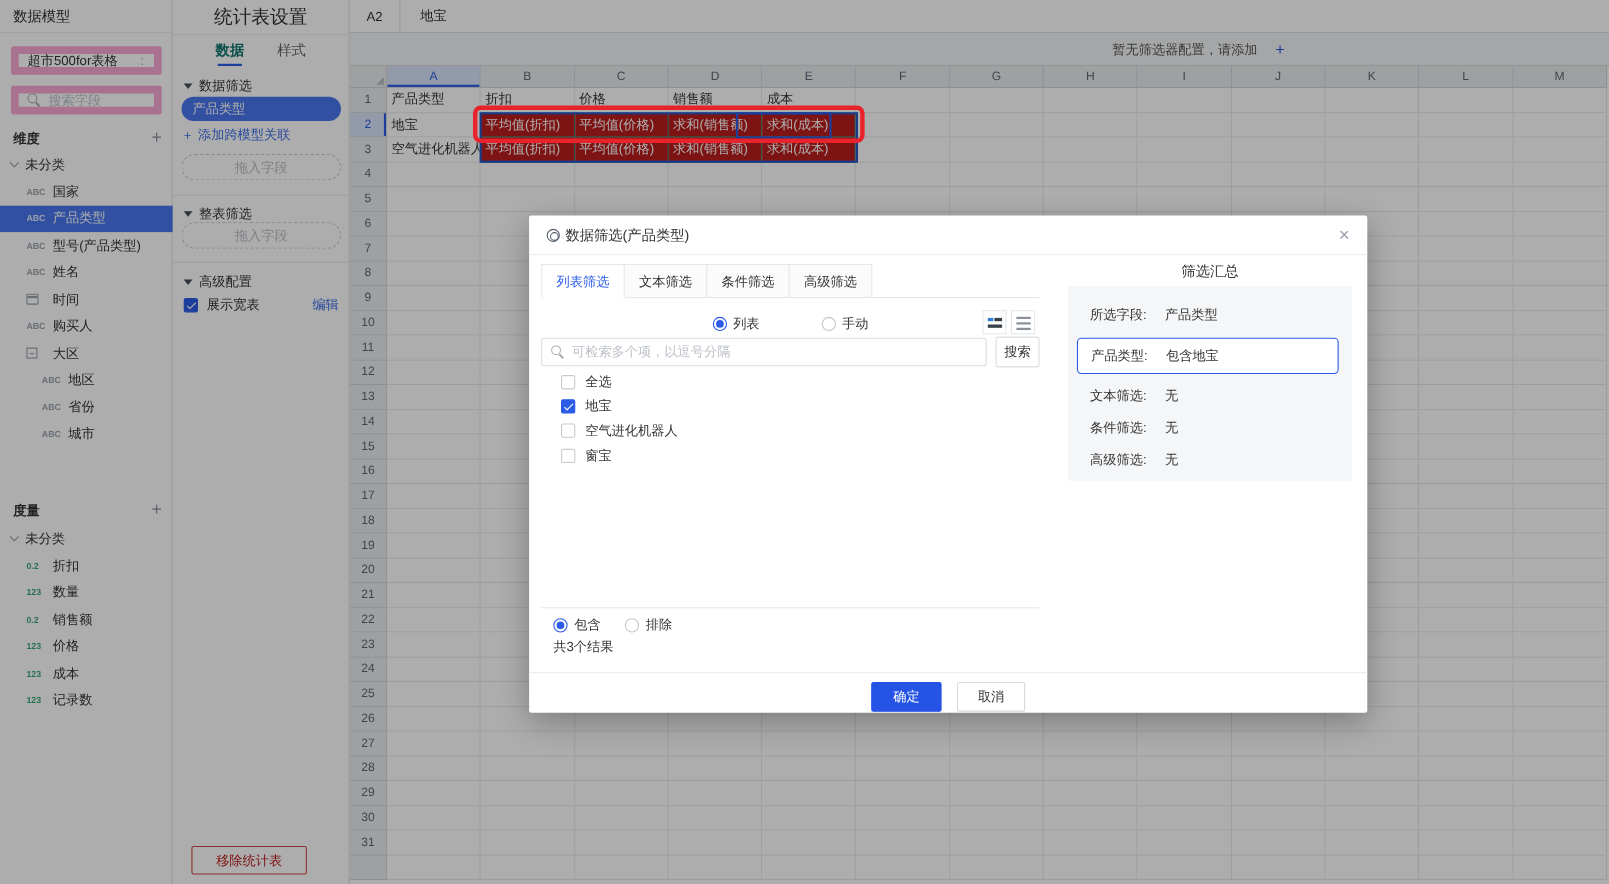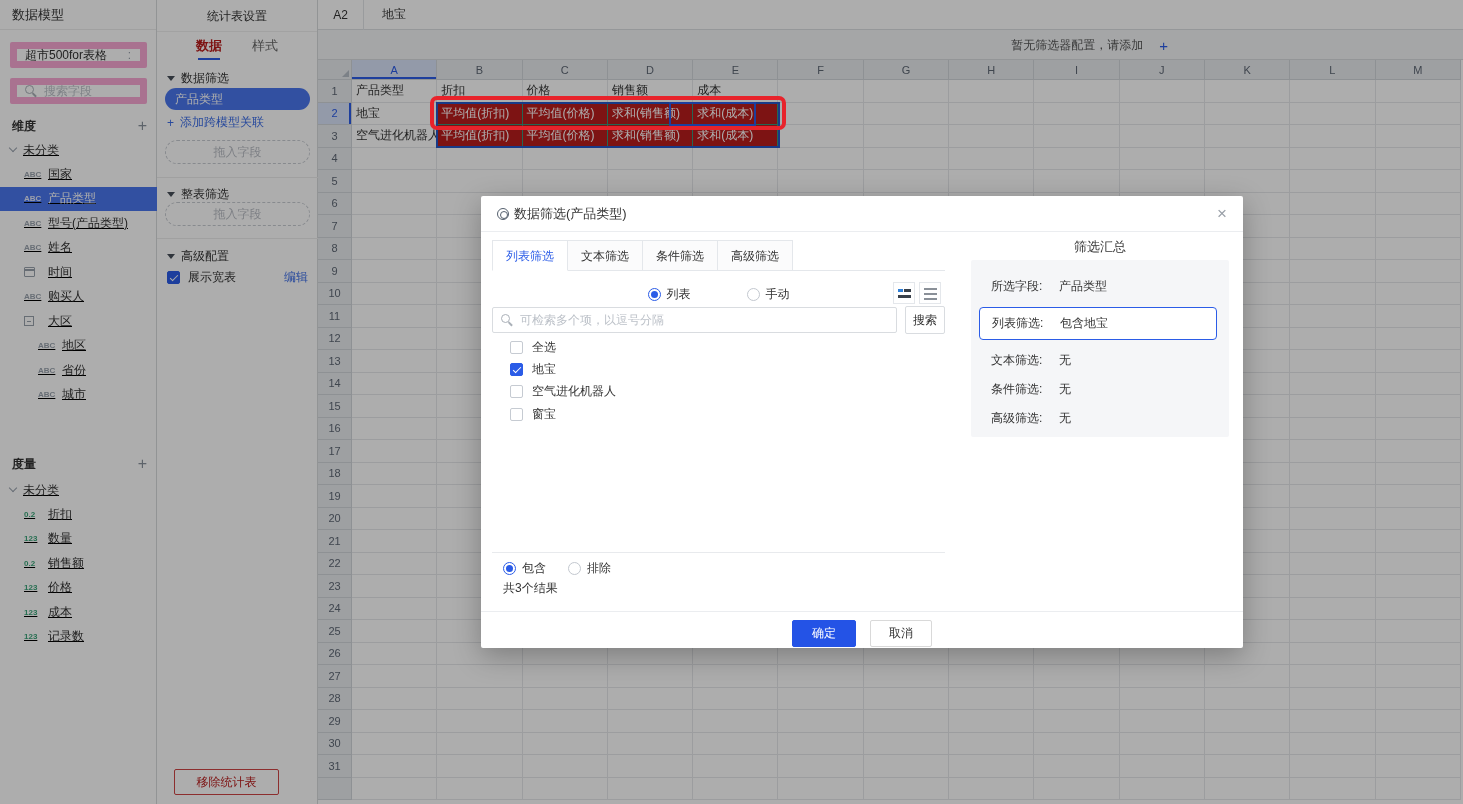--- a/index.html
+++ b/index.html
@@ -15,41 +15,41 @@
   .lp-search{top:78px;}
   .dots{position:absolute;right:8px;color:#98a0aa;font-size:12px;letter-spacing:1px;}
   .mag{position:relative;width:13px;height:13px;margin-right:6px;flex:0 0 auto;}
   .mag::before{content:"";position:absolute;width:7px;height:7px;border:1.5px solid #aab0b8;border-radius:50%;left:0;top:0;}
   .mag::after{content:"";position:absolute;width:5px;height:1.5px;background:#aab0b8;transform:rotate(45deg);left:7px;top:9px;}
   .lp-search input, .dlg-search input{border:0;outline:none;width:100%;font-size:12px;color:#333;background:transparent;font-family:inherit;}
   .lp-search input::placeholder, .dlg-search input::placeholder{color:#bcc1c8;}
   .lp-section{position:absolute;left:0;width:157px;height:24px;display:flex;align-items:center;padding:0 10px 0 12px;font-size:12px;color:#333;font-weight:bold;}
   .lp-section .plusbtn{margin-left:auto;font-size:16px;font-weight:normal;color:#8a929c;}
   .sec-dim{top:114px;} .sec-mea{top:452px;}
-  .tree{position:absolute;left:0;width:168px;text-decoration:underline;}
+  .tree{position:absolute;left:0;width:168px;}
   .tree-dim{top:138px;} .tree-mea{top:478px;}
   .tree-group{height:24px;display:flex;align-items:center;padding-left:10px;gap:7px;font-size:12px;color:#333;}
   .chev{width:6px;height:6px;border-right:1.5px solid #98a1ad;border-bottom:1.5px solid #98a1ad;transform:rotate(45deg);margin-top:-4px;}
   .tree-item{height:24.5px;display:flex;align-items:center;padding-left:24px;gap:6px;font-size:12px;color:#333;cursor:default;}
   .tree-item.ind{padding-left:38px;}
   .tree-item.sel{background:#4a76ee;color:#fff;}
   .ticon{font-size:8px;font-weight:bold;color:#9aa3ae;letter-spacing:0;width:18px;flex:0 0 auto;}
   .ticon.green{color:#3ba57a;}
   .tree-item.sel .ticon{color:rgba(255,255,255,.85);}
   .cal-icon{width:11px;height:10px;border:1px solid #98a1ac;border-radius:1px;position:relative;margin-right:7px;flex:0 0 auto;}
   .cal-icon::before{content:"";position:absolute;top:1px;left:0;right:0;height:2px;background:#98a1ac;}
   .grp-icon{width:10px;height:10px;border:1px solid #98a1ac;position:relative;margin-right:8px;flex:0 0 auto;}
   .grp-icon::before{content:"";position:absolute;top:4px;left:2px;right:2px;height:1px;background:#98a1ac;}
 
   
   .mid-panel{position:absolute;left:157px;top:0;width:161px;height:804px;background:#fff;border-right:1px solid #d8dadc;}
-  .mp-title{height:32px;line-height:32px;text-align:center;font-size:12px;color:#333;border-bottom:1px solid #efefef;font-family:Liberation Serif, serif;}
+  .mp-title{height:32px;line-height:32px;text-align:center;font-size:17px;color:#333;border-bottom:1px solid #efefef;font-family:Liberation Serif, serif;}
   .mp-tabs{height:30px;display:flex;justify-content:center;gap:30px;align-items:center;}
   .mtab{font-size:13px;color:#666;height:30px;line-height:28px;position:relative;cursor:default;}
-  .mtab.active{color:#b91c1c;font-weight:bold;}
+  .mtab.active{color:#0f766e;font-weight:bold;}
   .mtab.active::after{content:"";position:absolute;left:2px;right:2px;bottom:2px;height:2px;background:#2b5ce7;}
   .mp-sec{position:absolute;left:0;width:161px;height:20px;display:flex;align-items:center;gap:6px;padding-left:10px;font-size:12px;color:#333;}
   .tri{width:0;height:0;border-left:4px solid transparent;border-right:4px solid transparent;border-top:5px solid #474f59;}
   .pill{position:absolute;left:8px;top:88px;width:145px;height:22px;border-radius:11px;background:#4a76ee;color:#fff;font-size:12px;line-height:22px;padding-left:10px;}
   .add-link{position:absolute;left:10px;top:114px;font-size:12px;color:#3d6ee7;display:flex;gap:6px;align-items:center;}
   .dropzone{position:absolute;left:8px;width:145px;height:24px;border:1px dashed #c8ccd2;border-radius:12px;font-size:12px;color:#b9bdc4;display:flex;align-items:center;justify-content:center;}
   .dz1{top:140px;} .dz2{top:202px;}
   .mp-div{position:absolute;left:0;width:161px;height:1px;background:#ececec;}
   .mpd1{top:177px;} .mpd2{top:238px;}
   .sec1{top:68px;} .sec2{top:184px;} .sec3{top:246px;}
@@ -817,21 +817,21 @@
       <div class="btn-ok">确定</div>
       <div class="btn-cancel">取消</div>
     </div>
     <div class="sum-title">筛选汇总</div>
     <div class="sum-box">
         <div class="sum-row">
           <span class="sum-label">所选字段:</span>
           <span class="sum-val">产品类型</span>
         </div>
         <div class="sum-row hl">
-          <span class="sum-label">列表筛选:</span>
+          <span class="sum-label">产品类型:</span>
           <span class="sum-val">包含地宝</span>
         </div>
         <div class="sum-row">
           <span class="sum-label">文本筛选:</span>
           <span class="sum-val">无</span>
         </div>
         <div class="sum-row">
           <span class="sum-label">条件筛选:</span>
           <span class="sum-val">无</span>
         </div>

